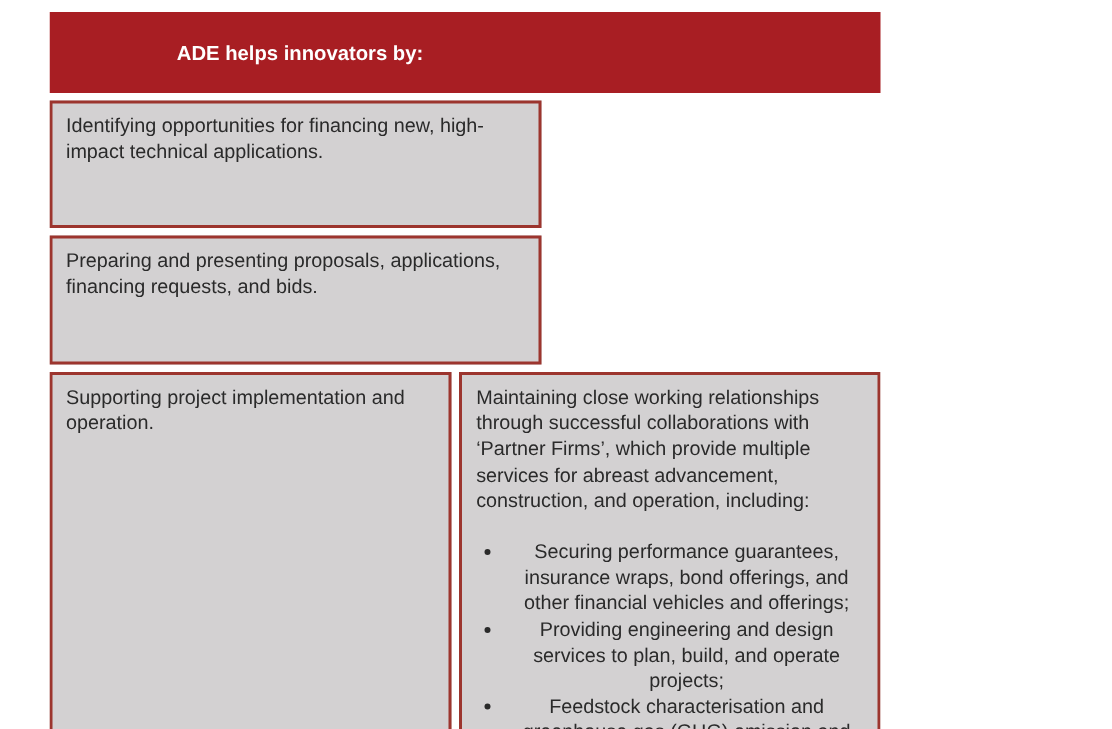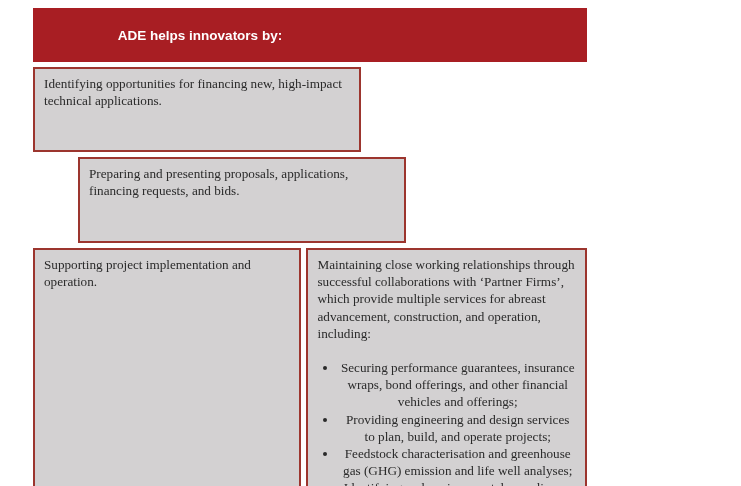--- a/index.html
+++ b/index.html
@@ -37,36 +37,35 @@
     align-items: center;
     justify-content: center;
     height: 100%;
   }
   .header-cell.left  { width: 334px; }
   .header-cell.right { flex: 1; }
   .t-row {
     display: flex;
     gap: 5px;
     margin-top: 5px;
-    font-family: Liberation Serif, serif;
   }
   .t-cell {
     box-sizing: border-box;
     background: #d3d1d2;
     border: 2px solid #9c352e;
     padding: 6px 10px 4px 9px;
     color: #2a2a2a;
     font-size: 13.2px;
     line-height: 17.2px;
     overflow: hidden;
   }
   .t-cell.left  { width: 328px; }
   .t-cell.right { width: 343px; }
   .row-1 .t-cell { height: 85px; }
-  .row-2 .t-cell { height: 86px; margin-left: 45px; }
+  .row-2 .t-cell { height: 86px; }
   .row-3 .t-cell { height: 262px; }
   .bullets {
     margin: 17px 0 0 0;
     padding: 0 0 0 21px;
   }
   .bullets li {
     margin: 0;
     padding-left: 2px;
     text-align: center;
   }

